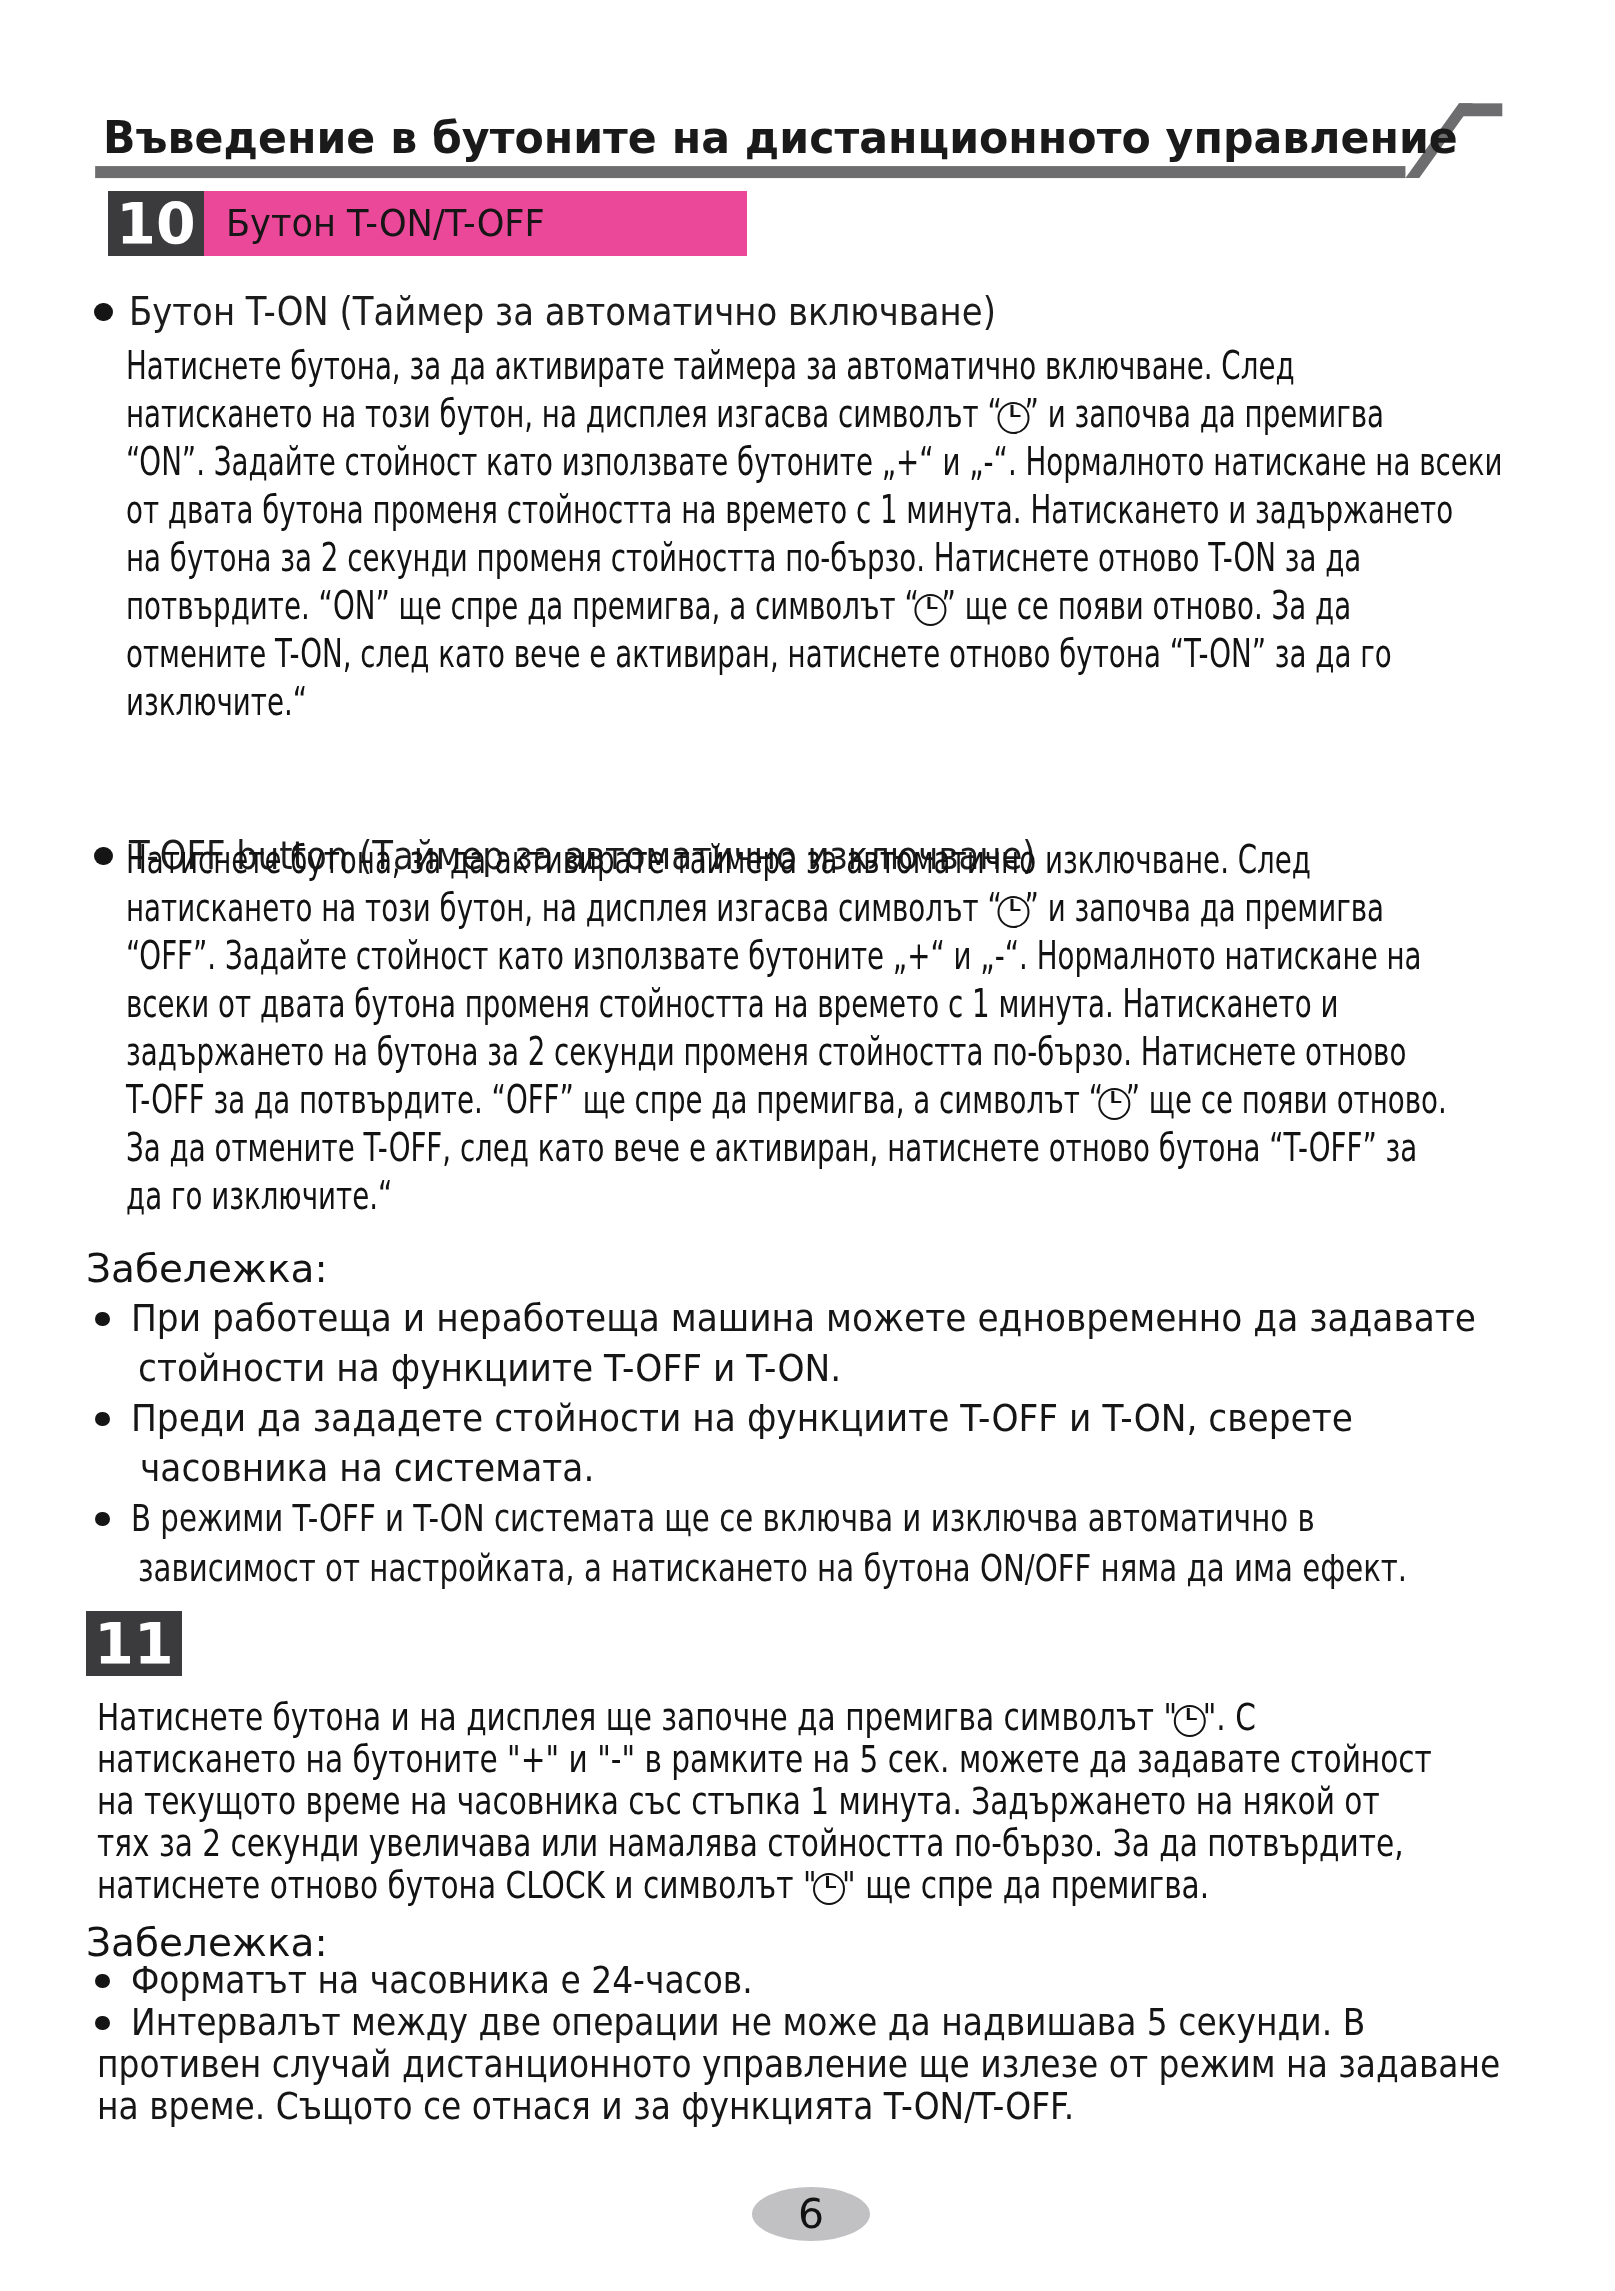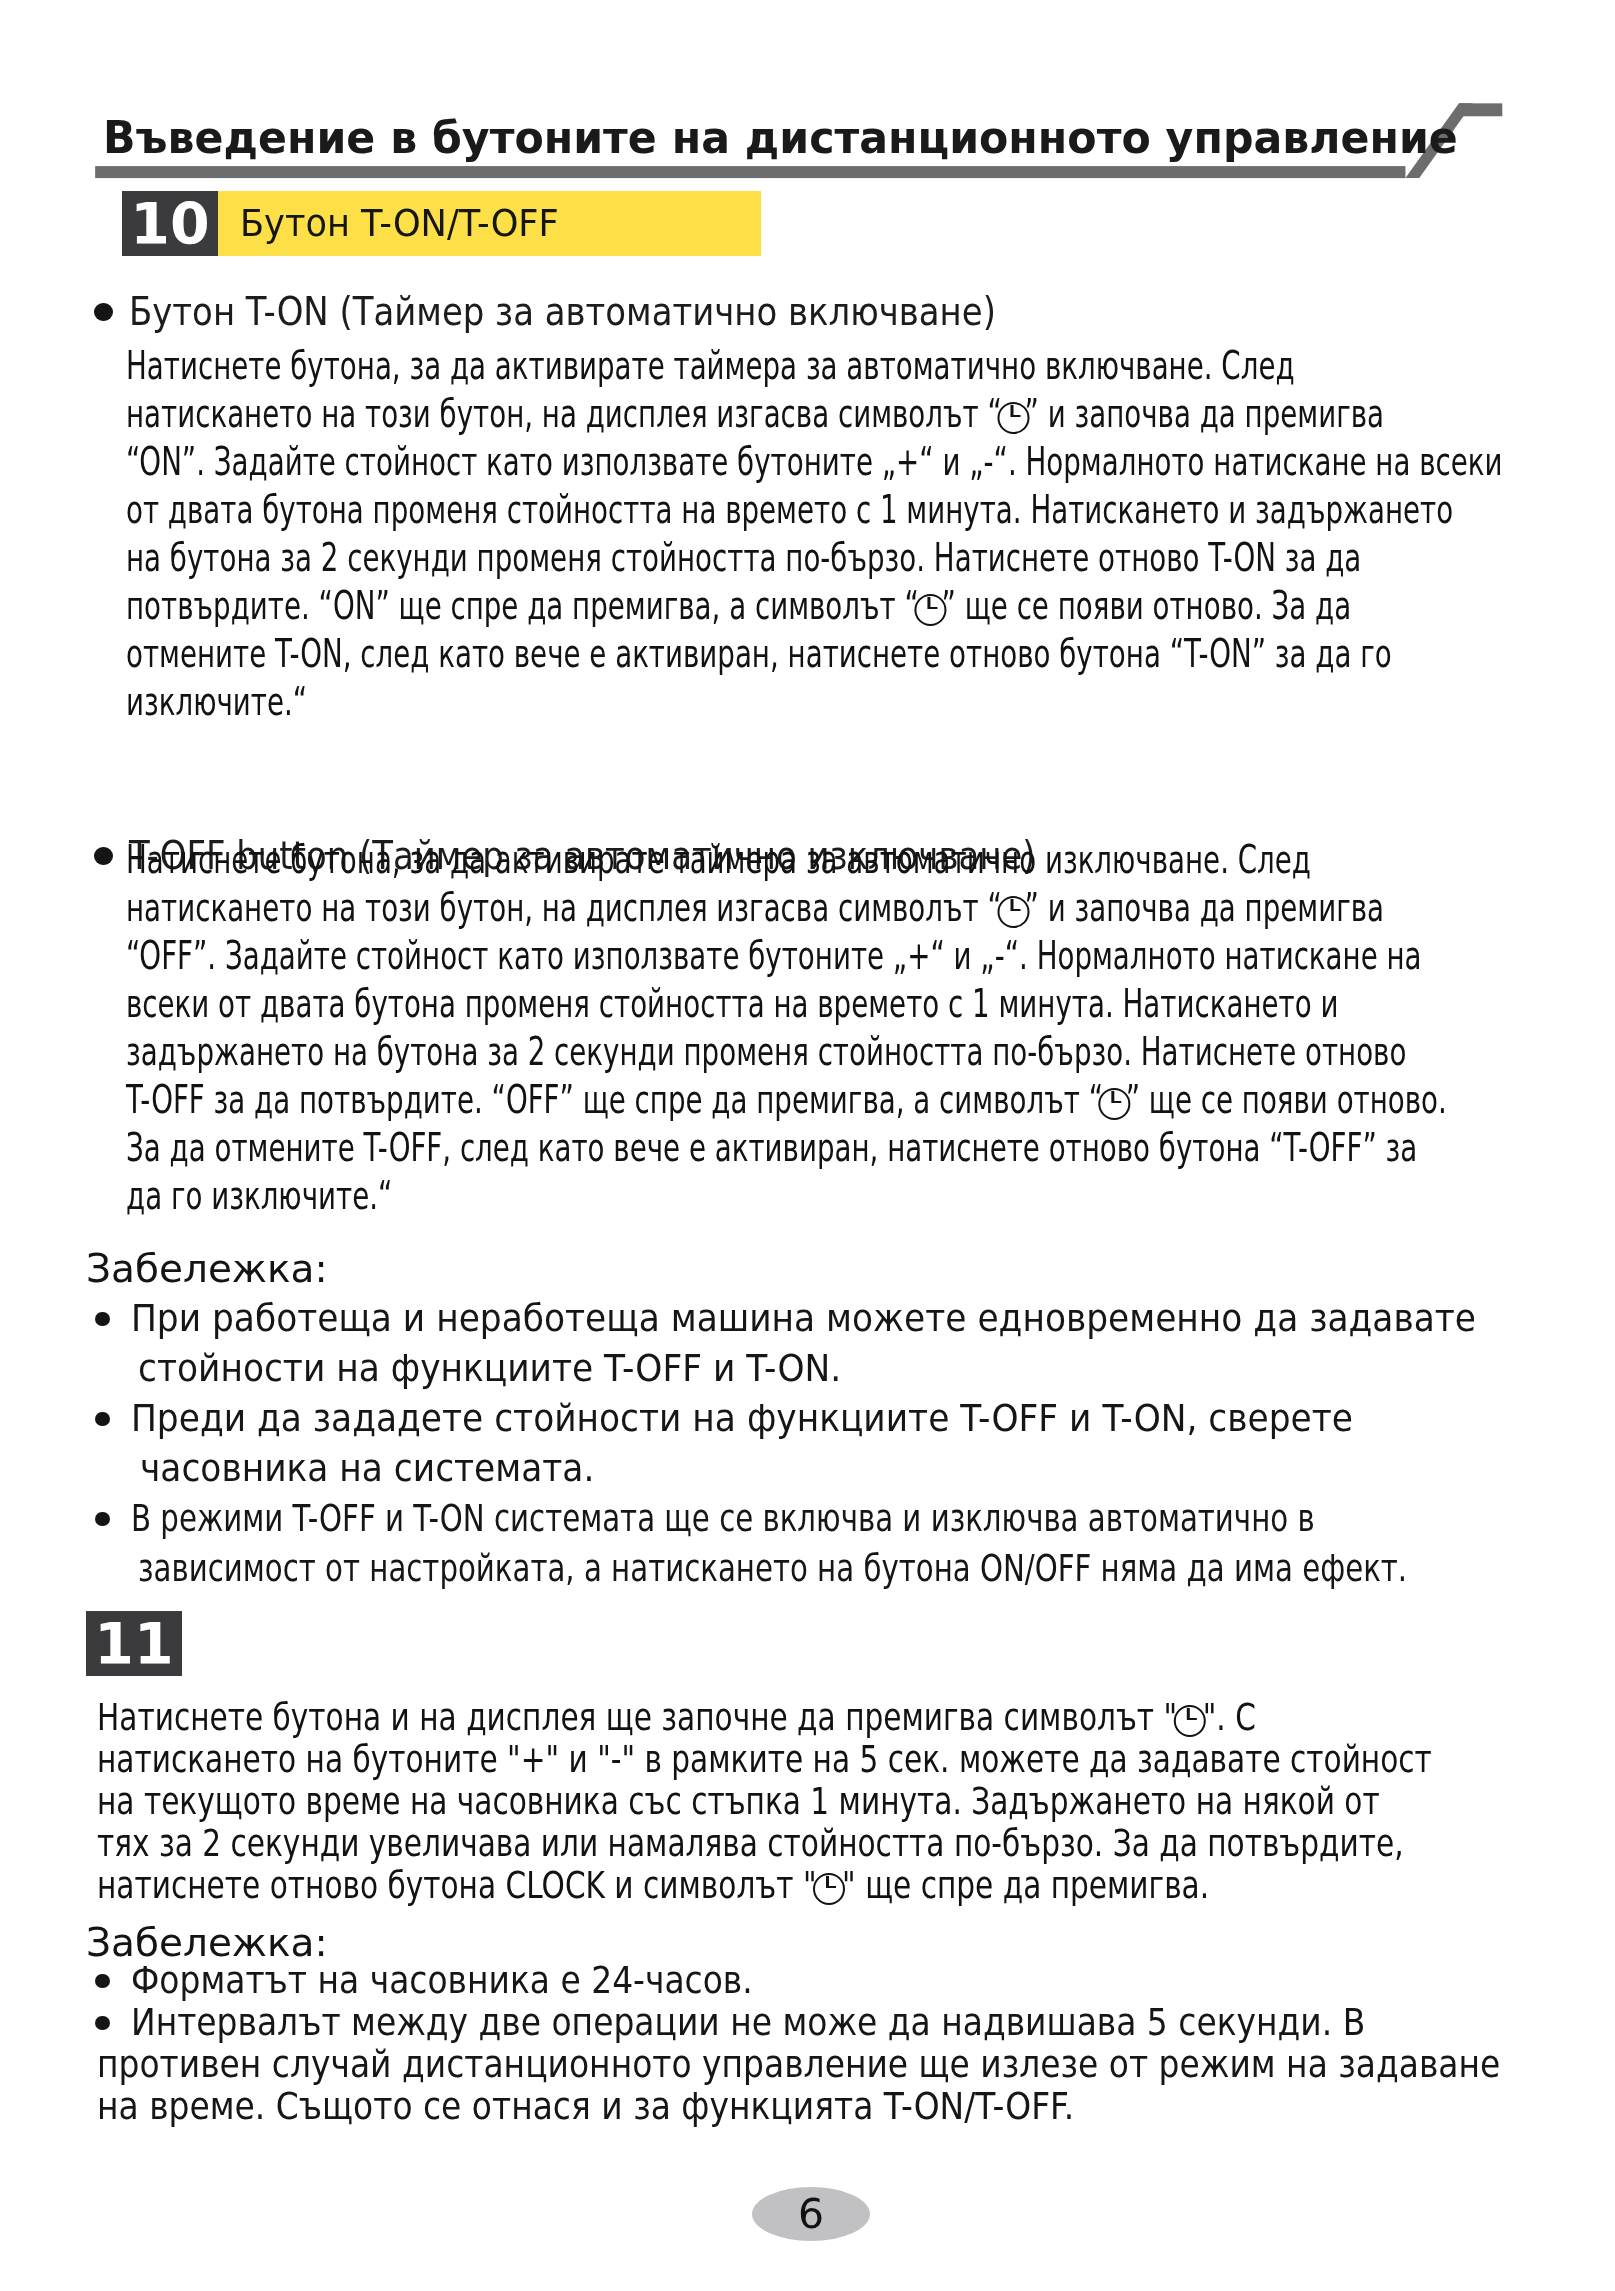--- a/index.html
+++ b/index.html
@@ -17,25 +17,25 @@
   }
   #header-rule-svg{left:0;top:0;}
 
   
   .band{display:flex;align-items:stretch;height:65px;}
   .badge{
     width:96px;background:#3b3b3d;color:#ffffff;display:flex;align-items:center;
     justify-content:center;font-size:57px;font-weight:bold;
   }
   .bandbar{
-    width:521px;background:#fde047;display:flex;align-items:center;
+    width:521px;background:#ec4899;display:flex;align-items:center;
     padding-left:22px;font-size:37px;color:#161616;
   }
   .bandbar .bl{white-space:nowrap;transform:scaleX(.95);transform-origin:0 50%;}
-  #band-10{left:86px;top:191px;padding-left:36px;}
+  #band-10{left:72px;top:191px;padding-left:36px;}
   #band-11{left:86px;top:1611px;}
 
   
   .hrow{position:relative;height:48px;}
   .hrow .dot-lg{
     position:absolute;left:0;top:50%;margin-top:-9.2px;width:18.5px;height:18.5px;
     border-radius:50%;background:#151515;
   }
   .hrow .htext{
     display:inline-block;margin-left:35px;font-size:39px;line-height:48px;color:#1c1c1c;

